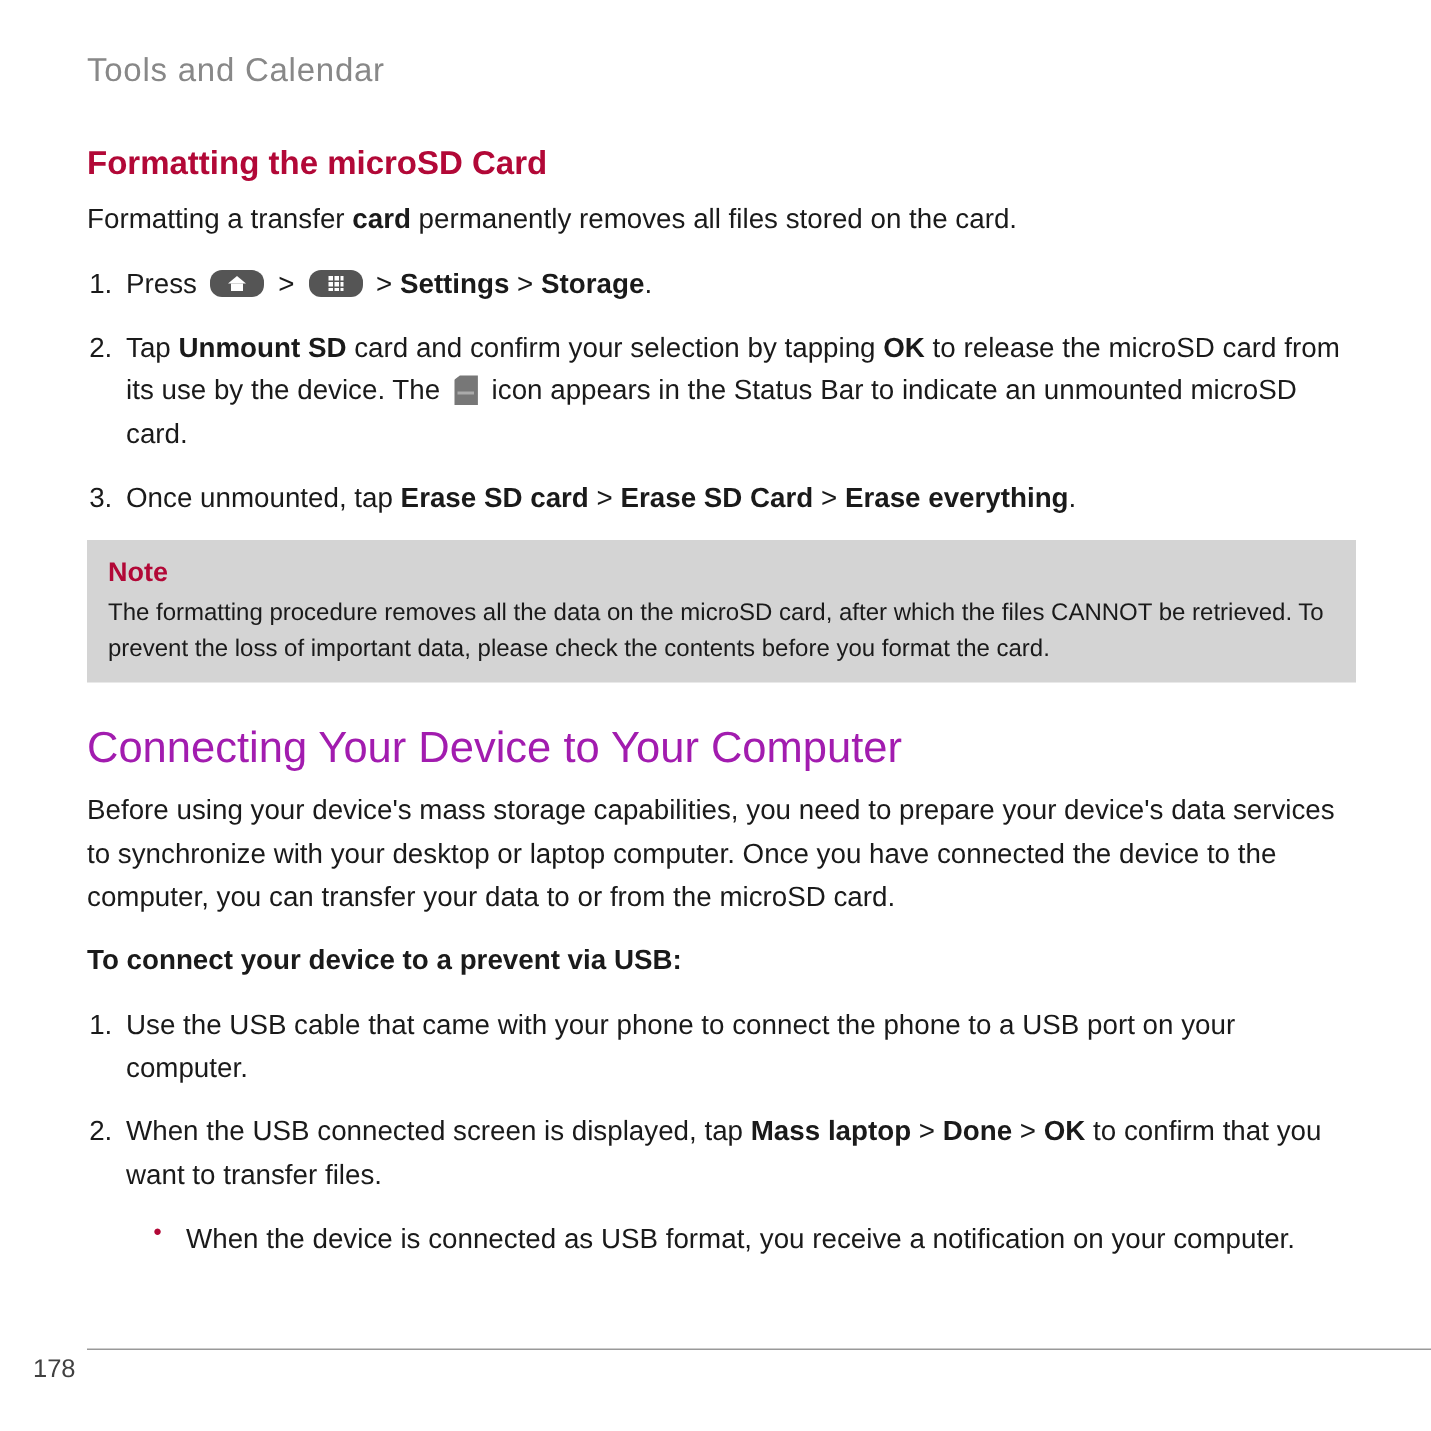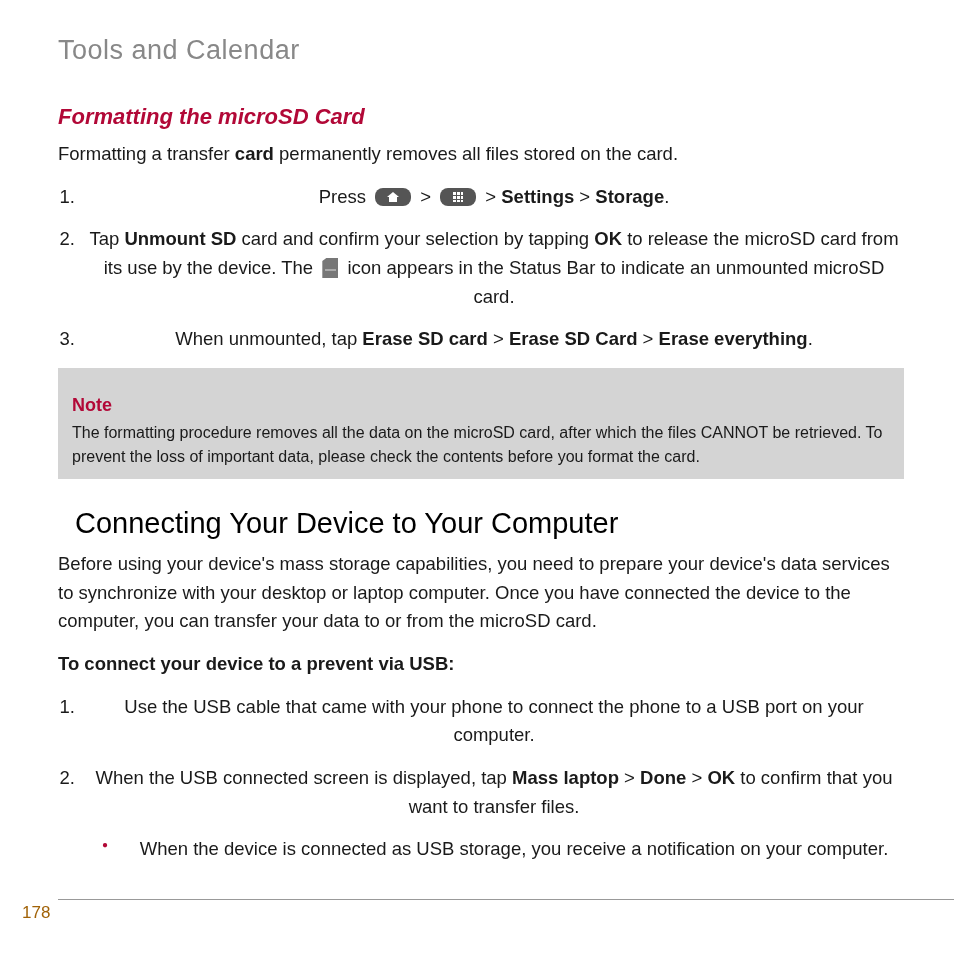--- a/index.html
+++ b/index.html
@@ -13,54 +13,52 @@
     box-sizing: border-box;
     position: relative;
     font-size: 18.5px;
     line-height: 1.55;
   }
   .page {
     padding: 30px 50px 0 58px;
     box-sizing: border-box;
   }
   .header {
-    font-size: 27px;
+    font-size: 22px;
     color: #888;
     font-weight: 300;
     letter-spacing: 0.5px;
     margin-bottom: 20px;
   }
   h2.red {
     color: #b20837;
     font-weight: 600;
     font-size: 22px;
     margin: 0 0 6px 0;
     border-top: 1px solid #ccc;
     padding-top: 16px;
   }
   h2.red.first {
     border-top: none;
     padding-top: 8px;
-    font-style: italic;
   }
   h1.red-big {
-    color: #000000;
+    color: #a21caf;
     font-weight: 400;
     font-size: 29px;
-    margin: 22px 0 4px 17px;
+    margin: 22px 0 4px 0;
   }
   p { margin: 0 0 14px 0; }
   ol {
     padding-left: 22px;
     margin: 0 0 4px 0;
   }
   ol > li {
     padding-left: 4px;
     margin-bottom: 14px;
-    text-align: center;
   }
   ul.bullet {
     list-style: none;
     padding-left: 26px;
     margin: 14px 0 14px 0;
   }
   ul.bullet > li {
     position: relative;
     padding-left: 14px;
     margin-bottom: 10px;
@@ -106,21 +104,21 @@
     content: "";
     position: absolute;
     width: 70%;
     height: 2px;
     background: #aaa;
     top: 55%;
     left: 15%;
   }
   .note-box {
     background: #d4d4d4;
-    padding: 24px 14px 10px 14px;
+    padding: 8px 14px 10px 14px;
     margin: 4px 0 14px 0;
     font-size: 16px;
     line-height: 1.5;
   }
   .note-title {
     color: #b20837;
     font-weight: 600;
     font-size: 18px;
     display: block;
     margin-bottom: 2px;
@@ -138,21 +136,21 @@
   }
   .footer-line {
     border-top: 1px solid #999;
     width: 898px;
     position: absolute;
     left: 58px;
     bottom: 54px;
   }
   .page-num {
     font-size: 17px;
-    color: #a16207;
+    color: #404040;
     margin-left: 22px;
   }
   .grid-icon {
     display: inline-block;
     width: 10px;
     height: 10px;
     background:
       linear-gradient(#fff,#fff) 0 0/3px 3px no-repeat,
       linear-gradient(#fff,#fff) 4px 0/3px 3px no-repeat,
       linear-gradient(#fff,#fff) 8px 0/3px 3px no-repeat,
@@ -209,41 +207,41 @@
         </span>
       <span> &gt; </span>
       <span class="bold">Settings</span><span> &gt; </span><span class="bold">Storage</span>.
     </li>
     <li>
       <span>Tap </span><span class="bold">Unmount SD</span><span> card and confirm your selection by tapping </span><span class="bold">OK</span><span> to release the microSD card from its use by the device. The </span>
       <span class="sd-icon"></span>
       <span> icon appears in the Status Bar to indicate an unmounted microSD card.</span>
     </li>
     <li>
-      <span>When unmounted, tap </span><span class="bold">Erase SD card</span><span> &gt; </span><span class="bold">Erase SD Card</span><span> &gt; </span><span class="bold">Erase everything</span>.
+      <span>Once unmounted, tap </span><span class="bold">Erase SD card</span><span> &gt; </span><span class="bold">Erase SD Card</span><span> &gt; </span><span class="bold">Erase everything</span>.
     </li>
   </ol>
 
   <div class="note-box">
     <span class="note-title">Note</span>
     <span>The formatting procedure removes all the data on the microSD card, after which the files CANNOT be retrieved. To prevent the loss of important data, please check the contents before you format the card.</span>
   </div>
 
   <h1 class="red-big">Connecting Your Device to Your Computer</h1>
 
   <p>Before using your device's mass storage capabilities, you need to prepare your device's data services to synchronize with your desktop or laptop computer. Once you have connected the device to the computer, you can transfer your data to or from the microSD card.</p>
 
   <p class="subhead">To connect your device to a prevent via USB:</p>
 
   <ol>
     <li>Use the USB cable that came with your phone to connect the phone to a USB port on your computer.</li>
     <li>
       <span>When the USB connected screen is displayed, tap </span><span class="bold">Mass laptop</span><span> &gt; </span><span class="bold">Done</span><span> &gt; </span><span class="bold">OK</span><span> to confirm that you want to transfer files.</span>
       <ul class="bullet">
-        <li>When the device is connected as USB storage, you receive a notification on your computer.</li>
+        <li>When the device is connected as USB format, you receive a notification on your computer.</li>
       </ul>
     </li>
   </ol>
 </div>
 
 <div class="footer-line"></div>
 <div class="footer">
   <span class="page-num">178</span>
 </div>
 

